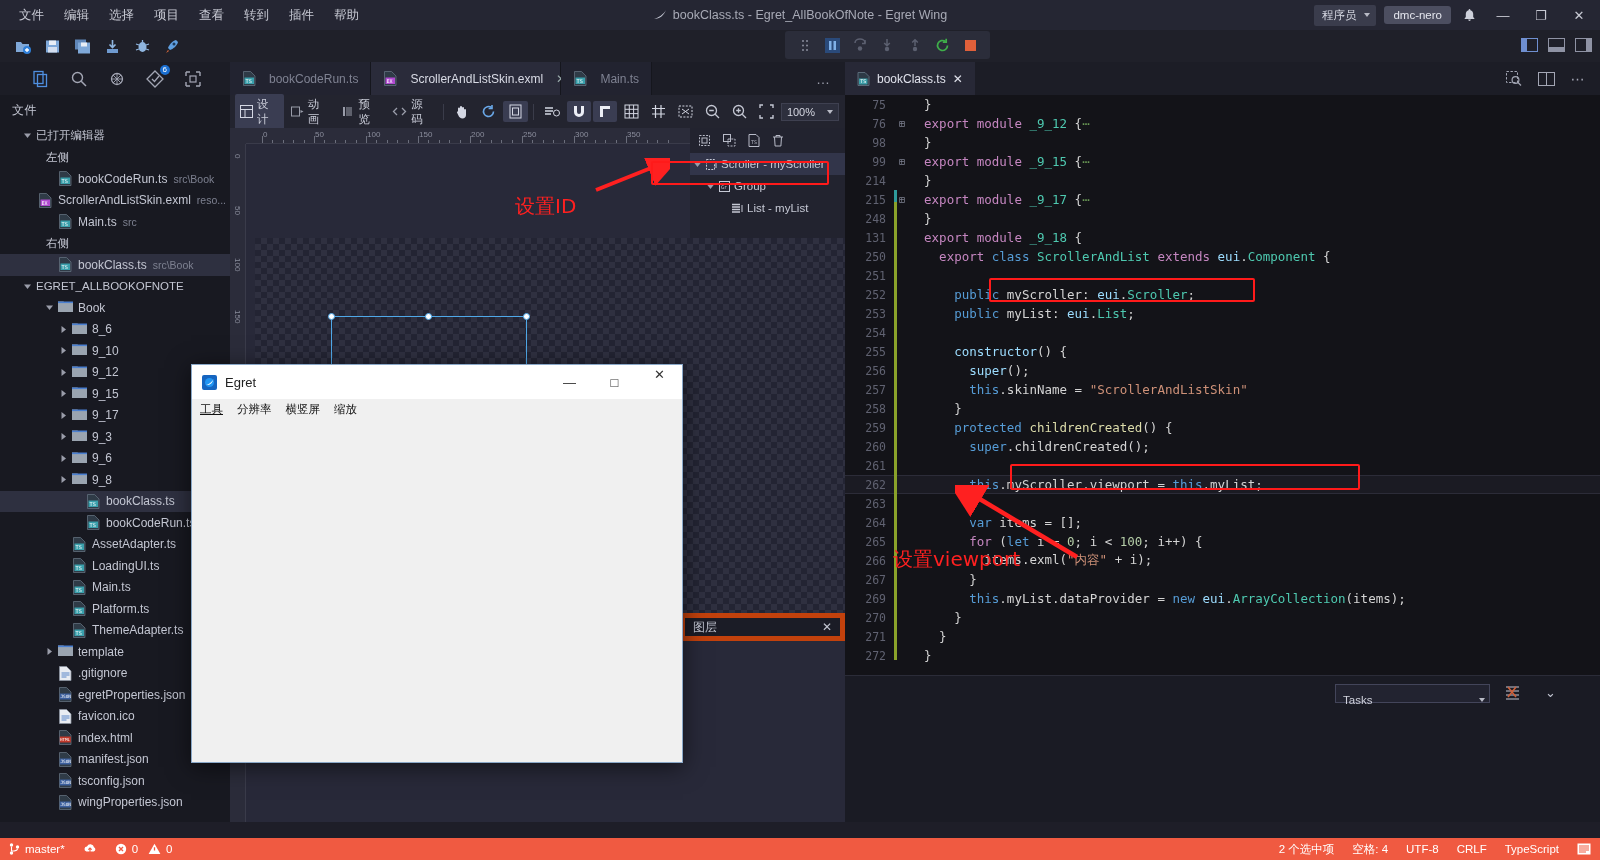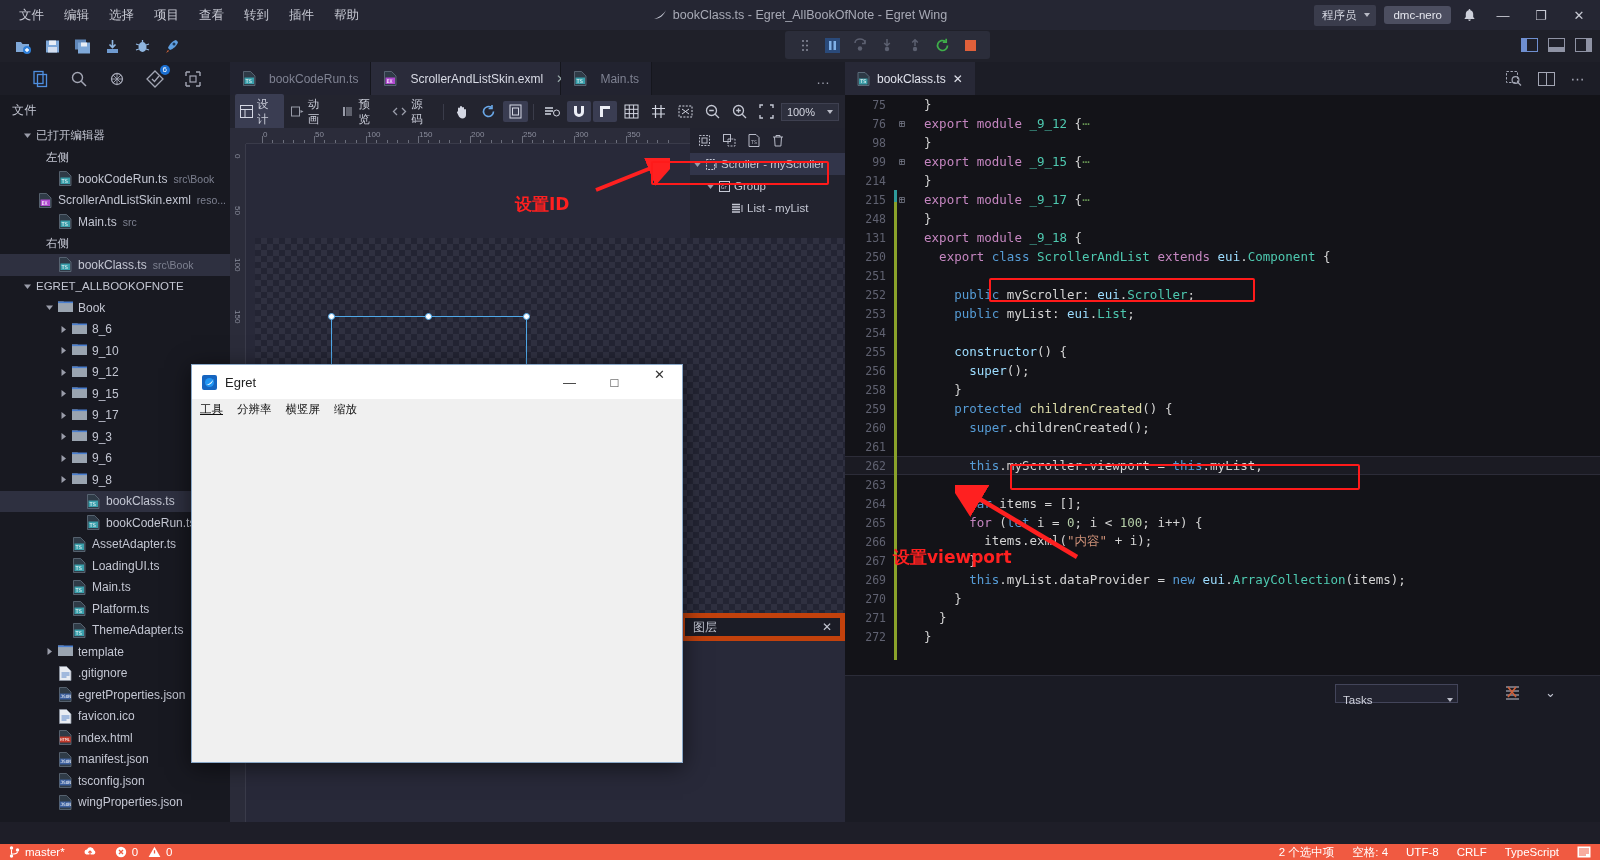--- a/index.html
+++ b/index.html
@@ -195,28 +195,28 @@
   .k-mod { color:#4ec9b0; }
 
   .redbox { position:absolute; border:2px solid #ff1a1a; border-radius:2px; pointer-events:none; }
 
   
   .tasksbar {
     position:absolute; left:845px; top:675px; width:755px; height:147px; background:#1a1b24;
     border-top:1px solid #2b2c38;
   }
   .tasksel {
-    position:absolute; left:490px; top:8px; width:123px; height:19px;
+    position:absolute; left:490px; top:8px; width:155px; height:19px;
     background:#222330; border:1px solid #43455a; font-size:11.5px; color:#d0d2dc;
     display:flex; align-items:center; justify-content:space-between; padding:12px 4px 0 7px;
   }
 
   
   .statusbar {
-    position:absolute; left:0; bottom:0; width:1600px; height:16px;
+    position:absolute; left:0; bottom:0; width:1600px; height:22px;
     background:#f05a41; display:flex; align-items:center; font-size:11.5px; color:#fff;
   }
   .sb { padding:0 9px; display:flex; align-items:center; gap:5px; height:22px; }
   .sb-right { margin-left:auto; display:flex; align-items:center; }
 
   
   .egretwin {
     position:absolute; left:191px; top:364px; width:492px; height:399px;
     background:#f0f0f0; border:1px solid #8aa8c8;
     box-shadow:0 4px 22px rgba(0,0,0,.55);
@@ -238,21 +238,21 @@
     height:58px; background:#4aafee; border-bottom:2px solid #5f6f7e;
     display:flex; align-items:center; justify-content:center;
     color:#fff; font-size:21px; font-family:"DejaVu Sans", sans-serif;
   }
   .escroll {
     position:absolute; left:307px; top:88px; width:6px; height:58px;
     background:#1b74c4; border-radius:3px;
   }
 
   .anno {
-    position:absolute; color:#ff2020; font-size:17px; font-weight:bold;
+    position:absolute; color:#ff2020; font-size:20px; font-weight:normal;
     font-family:"DejaVu Sans", sans-serif; white-space:nowrap;
   }
   svg { display:block; }
 </style>
 </head>
 <body>
 
 <div id="app">
 
   <div class="titlebar">
@@ -1171,20 +1171,21 @@
         <div class="cl"><span class="ln">215</span><span class="fold">⊞</span><span>  <span class="k-kw">export </span><span class="k-kw">module </span><span class="k-mod">_9_17 </span><span class="k-plain">{</span><span class="k-com">⋯</span></span></div>
         <div class="cl"><span class="ln">248</span><span class="fold"></span><span>  <span class="k-plain">}</span></span></div>
         <div class="cl"><span class="ln">131</span><span class="fold"></span><span>  <span class="k-kw">export </span><span class="k-kw">module </span><span class="k-mod">_9_18 </span><span class="k-plain">{</span></span></div>
         <div class="cl"><span class="ln">250</span><span class="fold"></span><span>    <span class="k-kw">export </span><span class="k-kw2">class </span><span class="k-type">ScrollerAndList </span><span class="k-kw">extends </span><span class="k-var">eui</span><span class="k-plain">.</span><span class="k-type">Component </span><span class="k-plain">{</span></span></div>
         <div class="cl"><span class="ln">251</span><span class="fold"></span><span></span></div>
         <div class="cl"><span class="ln">252</span><span class="fold"></span><span>      <span class="k-kw2">public </span><span class="k-plain">myScroller</span><span class="k-plain">: </span><span class="k-var">eui</span><span class="k-plain">.</span><span class="k-type">Scroller</span><span class="k-plain">;</span></span></div>
         <div class="cl"><span class="ln">253</span><span class="fold"></span><span>      <span class="k-kw2">public </span><span class="k-plain">myList</span><span class="k-plain">: </span><span class="k-var">eui</span><span class="k-plain">.</span><span class="k-type">List</span><span class="k-plain">;</span></span></div>
         <div class="cl"><span class="ln">254</span><span class="fold"></span><span></span></div>
         <div class="cl"><span class="ln">255</span><span class="fold"></span><span>      <span class="k-var">constructor</span><span class="k-plain">() {</span></span></div>
         <div class="cl"><span class="ln">256</span><span class="fold"></span><span>        <span class="k-var">super</span><span class="k-plain">();</span></span></div>
+        <div class="cl"><span class="ln">257</span><span class="fold"></span><span>        <span class="k-kw2">this</span><span class="k-plain">.</span><span class="k-plain">skinName</span><span class="k-plain"> = </span><span class="k-str">"ScrollerAndListSkin"</span></span></div>
         <div class="cl"><span class="ln">258</span><span class="fold"></span><span>      <span class="k-plain">}</span></span></div>
         <div class="cl"><span class="ln">259</span><span class="fold"></span><span>      <span class="k-kw2">protected </span><span class="k-fn">childrenCreated</span><span class="k-plain">() {</span></span></div>
         <div class="cl"><span class="ln">260</span><span class="fold"></span><span>        <span class="k-kw2">super</span><span class="k-plain">.</span><span class="k-plain">childrenCreated</span><span class="k-plain">();</span></span></div>
         <div class="cl"><span class="ln">261</span><span class="fold"></span><span></span></div>
         <div class="cl" style="background: rgb(27, 27, 35); border-top: 1px solid rgb(44, 44, 56); border-bottom: 1px solid rgb(44, 44, 56);"><span class="ln">262</span><span class="fold"></span><span>        <span class="k-kw2">this</span><span class="k-plain">.</span><span class="k-plain">myScroller</span><span class="k-plain">.</span><span class="k-plain">viewport</span><span class="k-plain"> = </span><span class="k-kw2">this</span><span class="k-plain">.</span><span class="k-plain">myList</span><span class="k-plain">;</span></span></div>
         <div class="cl"><span class="ln">263</span><span class="fold"></span><span></span></div>
         <div class="cl"><span class="ln">264</span><span class="fold"></span><span>        <span class="k-kw2">var </span><span class="k-plain">items</span><span class="k-plain"> = [];</span></span></div>
         <div class="cl"><span class="ln">265</span><span class="fold"></span><span>        <span class="k-kw">for </span><span class="k-plain">(</span><span class="k-kw2">let </span><span class="k-plain">i</span><span class="k-plain"> = </span><span class="k-num">0</span><span class="k-plain">; </span><span class="k-plain">i</span><span class="k-plain"> &lt; </span><span class="k-num">100</span><span class="k-plain">; </span><span class="k-plain">i++) {</span></span></div>
         <div class="cl"><span class="ln">266</span><span class="fold"></span><span>          <span class="k-plain">items</span><span class="k-plain">.</span><span class="k-plain">exml</span><span class="k-plain">(</span><span class="k-str">"内容"</span><span class="k-plain"> + </span><span class="k-plain">i</span><span class="k-plain">);</span></span></div>
         <div class="cl"><span class="ln">267</span><span class="fold"></span><span>        <span class="k-plain">}</span></span></div>

